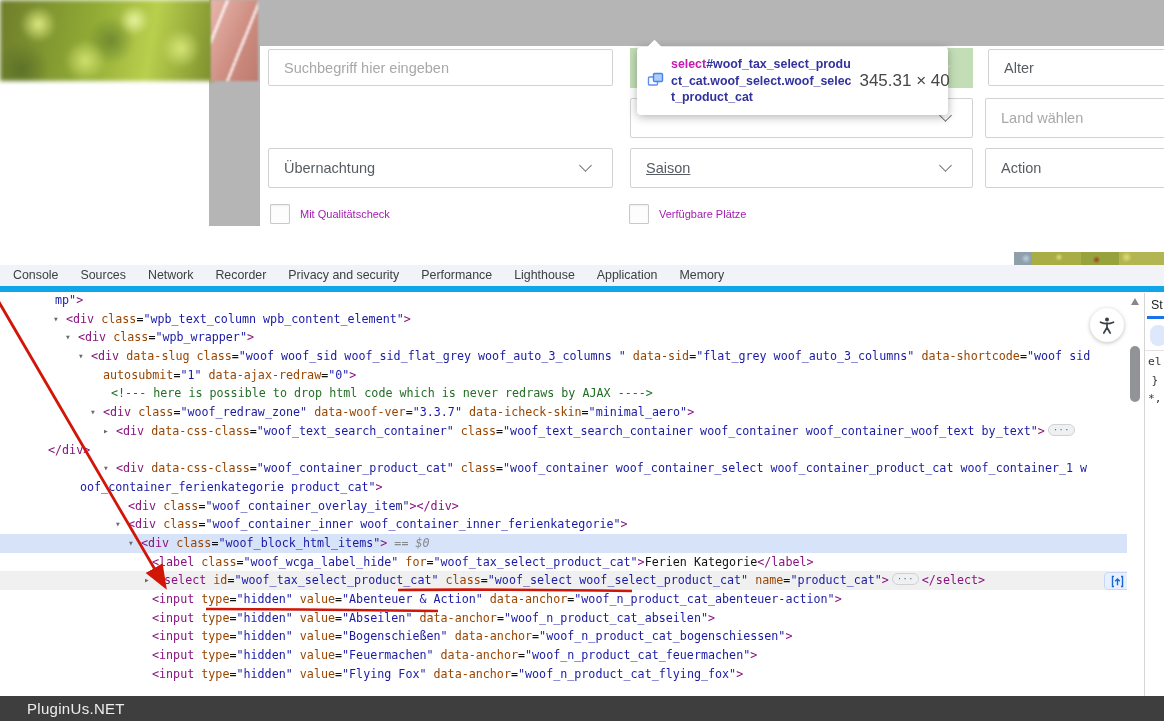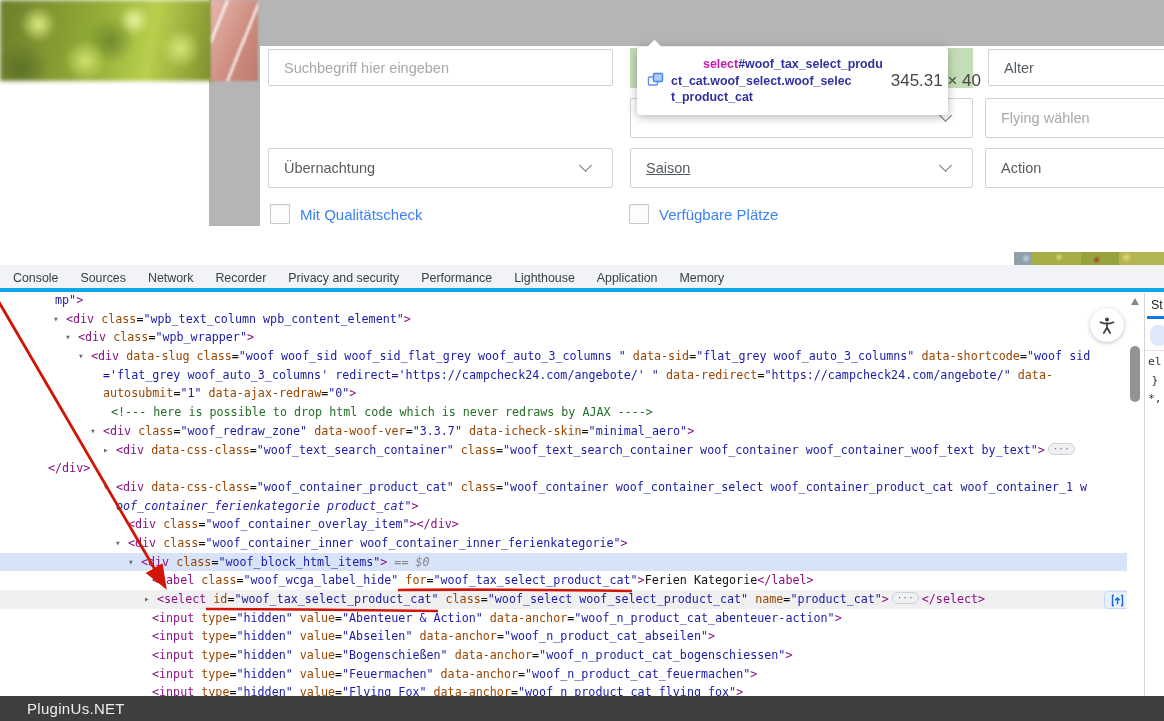--- a/index.html
+++ b/index.html
@@ -36,35 +36,35 @@
   .fbox{position:absolute;background:#fff;border:1px solid #d2d2d2;border-radius:2px;
         font-size:14.5px;color:#565c62;display:flex;align-items:center;padding-left:15px;box-sizing:border-box;}
   .fbox .ph{color:#a8a8a8;}
   .chev{position:absolute;width:8px;height:8px;border-right:1.6px solid #6a6f74;border-bottom:1.6px solid #6a6f74;
         transform:rotate(45deg);top:50%;margin-top:-7px;}
   .ferien{position:absolute;left:370px;top:2px;width:343px;height:40px;background:#c3deb7;}
   .ferien .blue{position:absolute;left:8px;top:0;width:290px;height:40px;background:#a0c6e8;}
   .ferien .lbl{position:absolute;left:15px;top:0;height:40px;display:flex;align-items:center;
                font-size:14.5px;color:#46525c;}
   .ferien .chev{border-color:#dceaf6;right:24px;}
-  .cbrow{position:absolute;display:flex;align-items:center;gap:10px;font-size:15px;color:#3b82f6;}
+  .cbrow{position:absolute;display:flex;align-items:center;gap:10px;font-size:11px;color:#a21caf;}
   .cbx{width:18px;height:18px;background:#fdfdfd;border:1px solid #c9c9c9;border-radius:1px;
        box-shadow:inset 0 1px 2px rgba(0,0,0,.06);}
   
   .tooltip{position:absolute;left:637px;top:47px;width:311px;height:68px;background:#fff;border-radius:4px;
            box-shadow:0 2px 10px rgba(0,0,0,.3);z-index:30;display:flex;align-items:center;}
   .tooltip .notch{position:absolute;left:12px;top:-5px;width:11px;height:11px;background:#fff;transform:rotate(45deg);}
   .tt-icon{margin:0 7px 0 10px;flex:0 0 auto;}
   .tt-text{font-size:12.4px;font-weight:bold;line-height:16.4px;color:#32329f;white-space:nowrap;}
-  .tt-text .tag{color:#c41cab;margin-left:32px;}
+  .tt-text .tag{color:#c41cab;}
   .tt-dims{margin-left:8px;font-size:17px;color:#474747;white-space:nowrap;}
   
   .devtools{position:absolute;left:0;top:265px;width:1164px;height:431px;background:#fff;}
   .dtabbar{position:absolute;left:0;top:0;width:1164px;height:27px;background:#f1f3f8;
-           border-bottom:4px solid #0ea5e9;display:flex;padding-left:2px;box-sizing:border-box;}
+           border-bottom:6px solid #0ea5e9;display:flex;align-items:center;padding-left:2px;box-sizing:border-box;}
   .dtab{padding:0 11px;font-size:12.4px;color:#3c4043;line-height:27px;cursor:default;}
   .etree{position:absolute;left:0;top:26px;width:1127px;height:405px;overflow:hidden;
          font-family:"DejaVu Sans Mono",monospace;font-size:11.7px;}
   .crow{position:relative;height:18.7px;line-height:18.7px;white-space:pre;width:1127px;}
   .crow.sel{background:#d7e3f8;}
   .crow.hov{background:#f0f0f0;}
   .ctext{display:inline-block;}
   .twisty{position:absolute;top:0;font-size:9.5px;color:#696969;line-height:18.7px;}
   .c-tag{color:#88127f;} .c-attr{color:#994500;} .c-val{color:#1a1aa6;}
   .c-p{color:#111;} .c-cmt{color:#236e25;} .c-meta{color:#85898d;font-style:italic;}
@@ -117,21 +117,21 @@
     <div class="fbox" style="left:728px;top:3px;width:250px;height:37px;">
       <span>Alter</span>
     </div>
 
 
     <div class="fbox" style="left:370px;top:52px;width:343px;height:40px;">
       <span class="chev" style="right:22px;"></span>
     </div>
 
     <div class="fbox" style="left:725px;top:52px;width:253px;height:40px;">
-      <span class="ph">Flying wählen</span>
+      <span class="ph">Land wählen</span>
     </div>
 
     <div class="fbox" style="left:8px;top:102px;width:345px;height:40px;">
       <span>Übernachtung</span>
       <span class="chev" style="right:22px;"></span>
     </div>
 
     <div class="fbox" style="left:370px;top:102px;width:343px;height:40px;text-decoration:underline;">
       <span>Saison</span>
       <span class="chev" style="right:22px;"></span>
@@ -177,28 +177,27 @@
         <span class="dtab">Performance</span>
         <span class="dtab">Lighthouse</span>
         <span class="dtab">Application</span>
         <span class="dtab">Memory</span>
       </div>
     <div class="etree">
         <div class="crow"><span class="ctext" style="margin-left: 55px;"><span class="c-val">mp"</span><span class="c-tag">&gt;</span></span></div>
         <div class="crow"><span class="twisty" style="left: 53px;">▾</span><span class="ctext" style="margin-left: 66px;"><span class="c-tag">&lt;div</span><span class="c-attr"> class</span><span class="c-p">=</span><span class="c-val">"wpb_text_column wpb_content_element"</span><span class="c-tag">&gt;</span></span></div>
         <div class="crow"><span class="twisty" style="left: 65px;">▾</span><span class="ctext" style="margin-left: 78px;"><span class="c-tag">&lt;div</span><span class="c-attr"> class</span><span class="c-p">=</span><span class="c-val">"wpb_wrapper"</span><span class="c-tag">&gt;</span></span></div>
         <div class="crow"><span class="twisty" style="left: 78px;">▾</span><span class="ctext" style="margin-left: 91px;"><span class="c-tag">&lt;div</span><span class="c-attr"> data-slug class</span><span class="c-p">=</span><span class="c-val">"woof woof_sid woof_sid_flat_grey woof_auto_3_columns "</span><span class="c-attr"> data-sid</span><span class="c-p">=</span><span class="c-val">"flat_grey woof_auto_3_columns"</span><span class="c-attr"> data-shortcode</span><span class="c-p">=</span><span class="c-val">"woof sid</span></span></div>
-        <div class="crow"><span class="ctext" style="margin-left: 103px;"><span class="c-val">='flat_grey woof_auto_3_columns' redirect='https://campcheck24.com/angebote/' "</span><span class="c-attr"> data-redirect</span><span class="c-p">=</span><span class="c-val">"https://campcheck24.com/angebote/"</span><span class="c-attr"> data-</span></span></div>
         <div class="crow"><span class="ctext" style="margin-left: 103px;"><span class="c-attr">autosubmit</span><span class="c-p">=</span><span class="c-val">"1"</span><span class="c-attr"> data-ajax-redraw</span><span class="c-p">=</span><span class="c-val">"0"</span><span class="c-tag">&gt;</span></span></div>
         <div class="crow"><span class="ctext" style="margin-left: 111px;"><span class="c-cmt">&lt;!--- here is possible to drop html code which is never redraws by AJAX ----&gt;</span></span></div>
         <div class="crow"><span class="twisty" style="left: 90px;">▾</span><span class="ctext" style="margin-left: 103px;"><span class="c-tag">&lt;div</span><span class="c-attr"> class</span><span class="c-p">=</span><span class="c-val">"woof_redraw_zone"</span><span class="c-attr"> data-woof-ver</span><span class="c-p">=</span><span class="c-val">"3.3.7"</span><span class="c-attr"> data-icheck-skin</span><span class="c-p">=</span><span class="c-val">"minimal_aero"</span><span class="c-tag">&gt;</span></span></div>
         <div class="crow"><span class="twisty" style="left: 103px;">▸</span><span class="ctext" style="margin-left: 116px;"><span class="c-tag">&lt;div</span><span class="c-attr"> data-css-class</span><span class="c-p">=</span><span class="c-val">"woof_text_search_container"</span><span class="c-attr"> class</span><span class="c-p">=</span><span class="c-val">"woof_text_search_container woof_container woof_container_woof_text by_text"</span><span class="c-tag">&gt;</span><span class="pill">···</span></span></div>
         <div class="crow"><span class="ctext" style="margin-left: 48px;"><span class="c-tag">&lt;/div&gt;</span></span></div>
         <div class="crow"><span class="twisty" style="left: 103px;">▾</span><span class="ctext" style="margin-left: 116px;"><span class="c-tag">&lt;div</span><span class="c-attr"> data-css-class</span><span class="c-p">=</span><span class="c-val">"woof_container_product_cat"</span><span class="c-attr"> class</span><span class="c-p">=</span><span class="c-val">"woof_container woof_container_select woof_container_product_cat woof_container_1 w</span></span></div>
-        <div class="crow"><span class="ctext" style="margin-left: 116px; font-style: italic;"><span class="c-val">oof_container_ferienkategorie product_cat"</span><span class="c-tag">&gt;</span></span></div>
+        <div class="crow"><span class="ctext" style="margin-left: 80px;"><span class="c-val">oof_container_ferienkategorie product_cat"</span><span class="c-tag">&gt;</span></span></div>
         <div class="crow"><span class="ctext" style="margin-left: 128px;"><span class="c-tag">&lt;div</span><span class="c-attr"> class</span><span class="c-p">=</span><span class="c-val">"woof_container_overlay_item"</span><span class="c-tag">&gt;&lt;/div&gt;</span></span></div>
         <div class="crow"><span class="twisty" style="left: 115px;">▾</span><span class="ctext" style="margin-left: 128px;"><span class="c-tag">&lt;div</span><span class="c-attr"> class</span><span class="c-p">=</span><span class="c-val">"woof_container_inner woof_container_inner_ferienkategorie"</span><span class="c-tag">&gt;</span></span></div>
         <div class="crow sel"><span class="twisty" style="left: 128px;">▾</span><span class="ctext" style="margin-left: 141px;"><span class="c-tag">&lt;div</span><span class="c-attr"> class</span><span class="c-p">=</span><span class="c-val">"woof_block_html_items"</span><span class="c-tag">&gt;</span><span class="c-meta"> == $0</span></span></div>
         <div class="crow"><span class="ctext" style="margin-left: 152px;"><span class="c-tag">&lt;label</span><span class="c-attr"> class</span><span class="c-p">=</span><span class="c-val">"woof_wcga_label_hide"</span><span class="c-attr"> for</span><span class="c-p">=</span><span class="c-val">"woof_tax_select_product_cat"</span><span class="c-tag">&gt;</span><span class="c-p">Ferien Kategorie</span><span class="c-tag">&lt;/label&gt;</span></span></div>
         <div class="crow hov"><span class="twisty" style="left: 144px;">▸</span><span class="ctext" style="margin-left: 157px;"><span class="c-tag">&lt;select</span><span class="c-attr"> id</span><span class="c-p">=</span><span class="c-val">"woof_tax_select_product_cat"</span><span class="c-attr"> class</span><span class="c-p">=</span><span class="c-val">"woof_select woof_select_product_cat"</span><span class="c-attr"> name</span><span class="c-p">=</span><span class="c-val">"product_cat"</span><span class="c-tag">&gt;</span><span class="pill">···</span><span class="c-tag">&lt;/select&gt;</span></span><span class="reveal-badge"><svg width="13" height="13" viewBox="0 0 13 13">
               <path d="M3 1.5 H1.5 v10 H3 M10 1.5 h1.5 v10 H10" fill="none" stroke="#1967d2" stroke-width="1.4"></path>
               <path d="M6.5 10.2 V4.2 M4.2 6.3 L6.5 4 L8.8 6.3" fill="none" stroke="#1967d2" stroke-width="1.4"></path>
             </svg></span></div>
         <div class="crow"><span class="ctext" style="margin-left: 152px;"><span class="c-tag">&lt;input</span><span class="c-attr"> type</span><span class="c-p">=</span><span class="c-val">"hidden"</span><span class="c-attr"> value</span><span class="c-p">=</span><span class="c-val">"Abenteuer &amp; Action"</span><span class="c-attr"> data-anchor</span><span class="c-p">=</span><span class="c-val">"woof_n_product_cat_abenteuer-action"</span><span class="c-tag">&gt;</span></span></div>
         <div class="crow"><span class="ctext" style="margin-left: 152px;"><span class="c-tag">&lt;input</span><span class="c-attr"> type</span><span class="c-p">=</span><span class="c-val">"hidden"</span><span class="c-attr"> value</span><span class="c-p">=</span><span class="c-val">"Abseilen"</span><span class="c-attr"> data-anchor</span><span class="c-p">=</span><span class="c-val">"woof_n_product_cat_abseilen"</span><span class="c-tag">&gt;</span></span></div>

